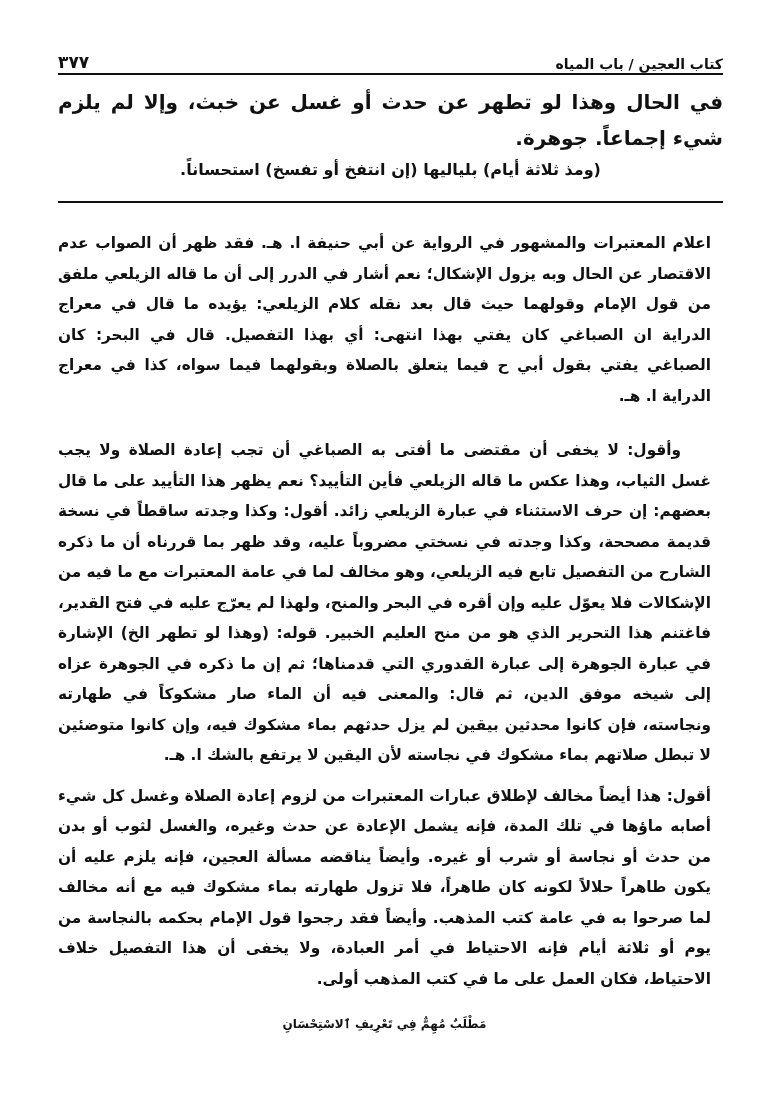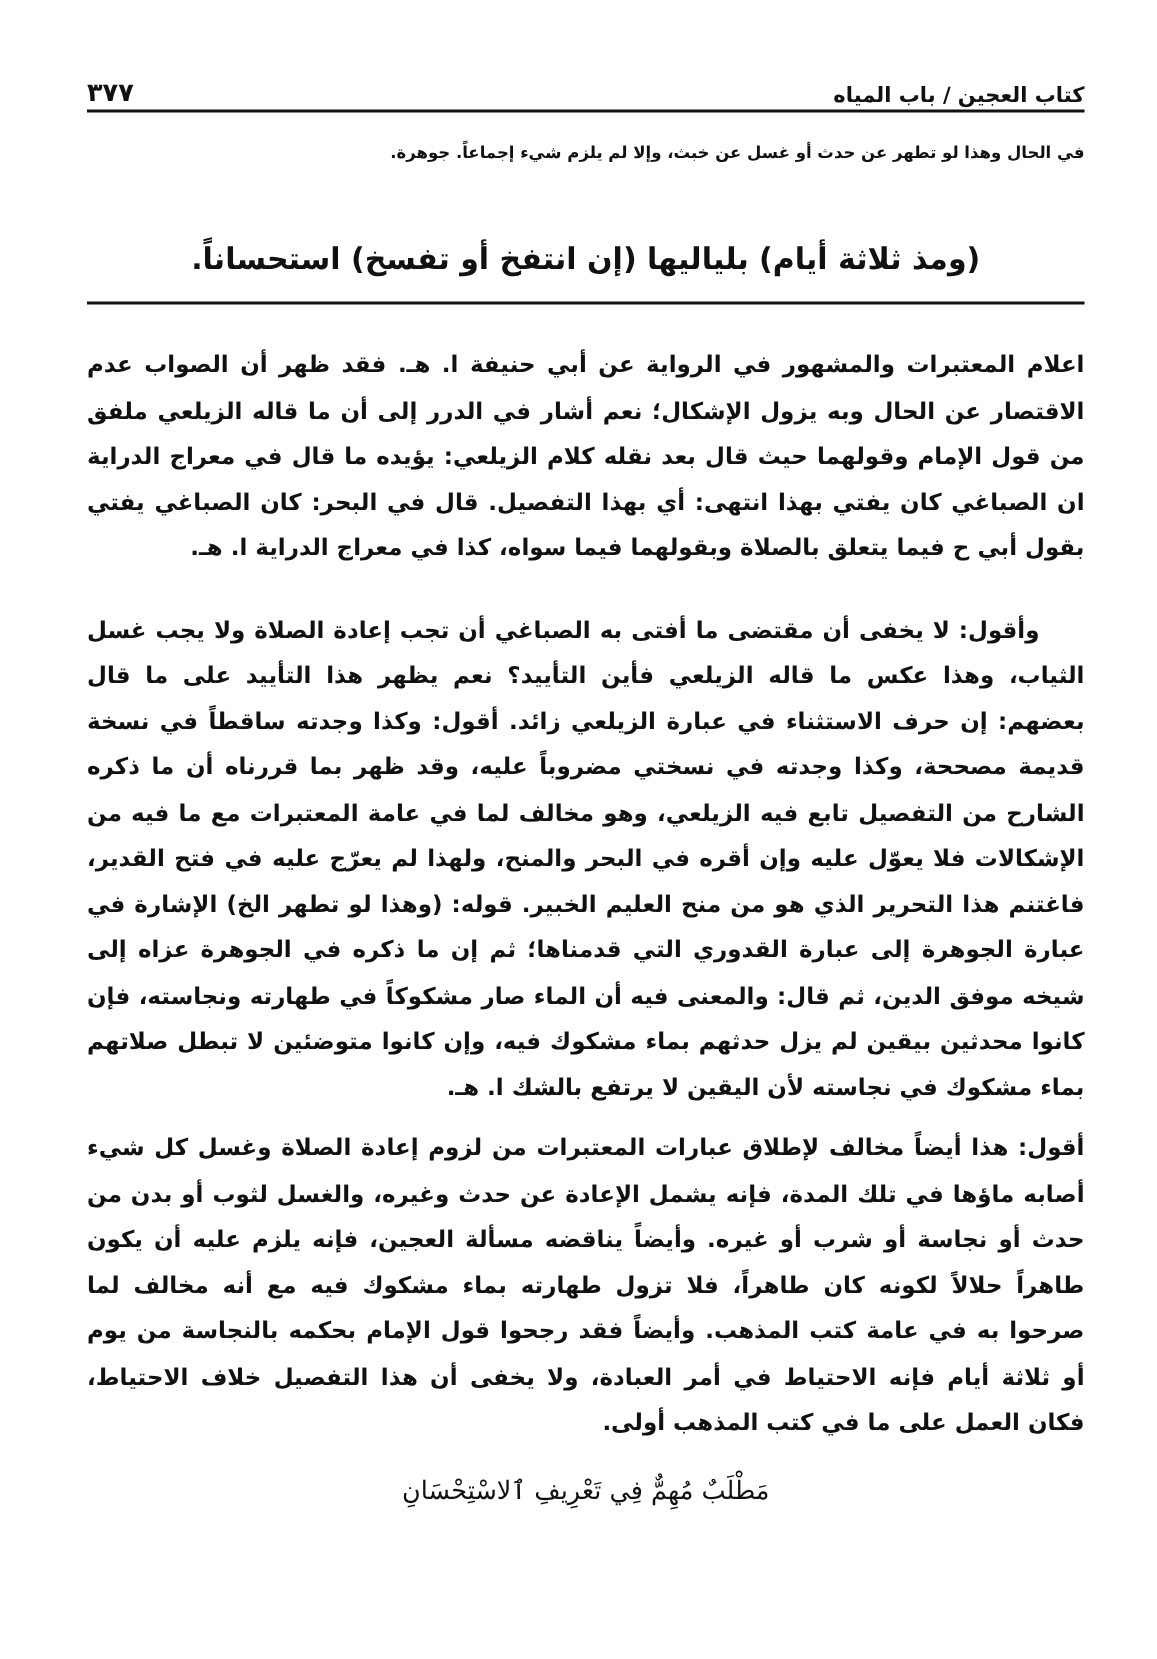--- a/index.html
+++ b/index.html
@@ -45,55 +45,55 @@
       right: 0;
       border-top: 2px solid #111;
     }
     .rule.r1 { top: 73px; }
     .rule.r2 { top: 201px; }
     .matn-top {
       position: absolute;
       top: 84px;
       left: 0;
       right: 0;
-      font-size: 11px;
+      font-size: 20px;
       font-weight: bold;
       line-height: 36px;
       text-align: justify;
     }
     .matn-line {
       position: absolute;
       top: 160px;
       left: 0;
       right: 0;
       text-align: center;
-      font-size: 20px;
+      font-size: 16px;
       font-weight: bold;
     }
     .commentary {
       position: absolute;
       top: 228px;
       left: 0;
-      right: 0;
+      right: 12px;
       font-size: 15.3px;
       font-weight: bold;
     }
     .para {
       margin: 0;
       line-height: 30.5px;
       text-align: justify;
       text-align-last: right;
     }
     .para.indent { text-indent: 30px; }
     .para.gap { margin-top: 24px; }
     .para.gap2 { margin-top: 10px; }
     .section-title {
       text-align: center;
-      font-size: 17px;
-      font-weight: normal;
+      font-size: 12px;
+      font-weight: bold;
       margin-top: 16px;
       margin-bottom: 12px;
       line-height: 28px;
     }
   </style>
 </head>
 <body>
 
 <div class="page">
 

